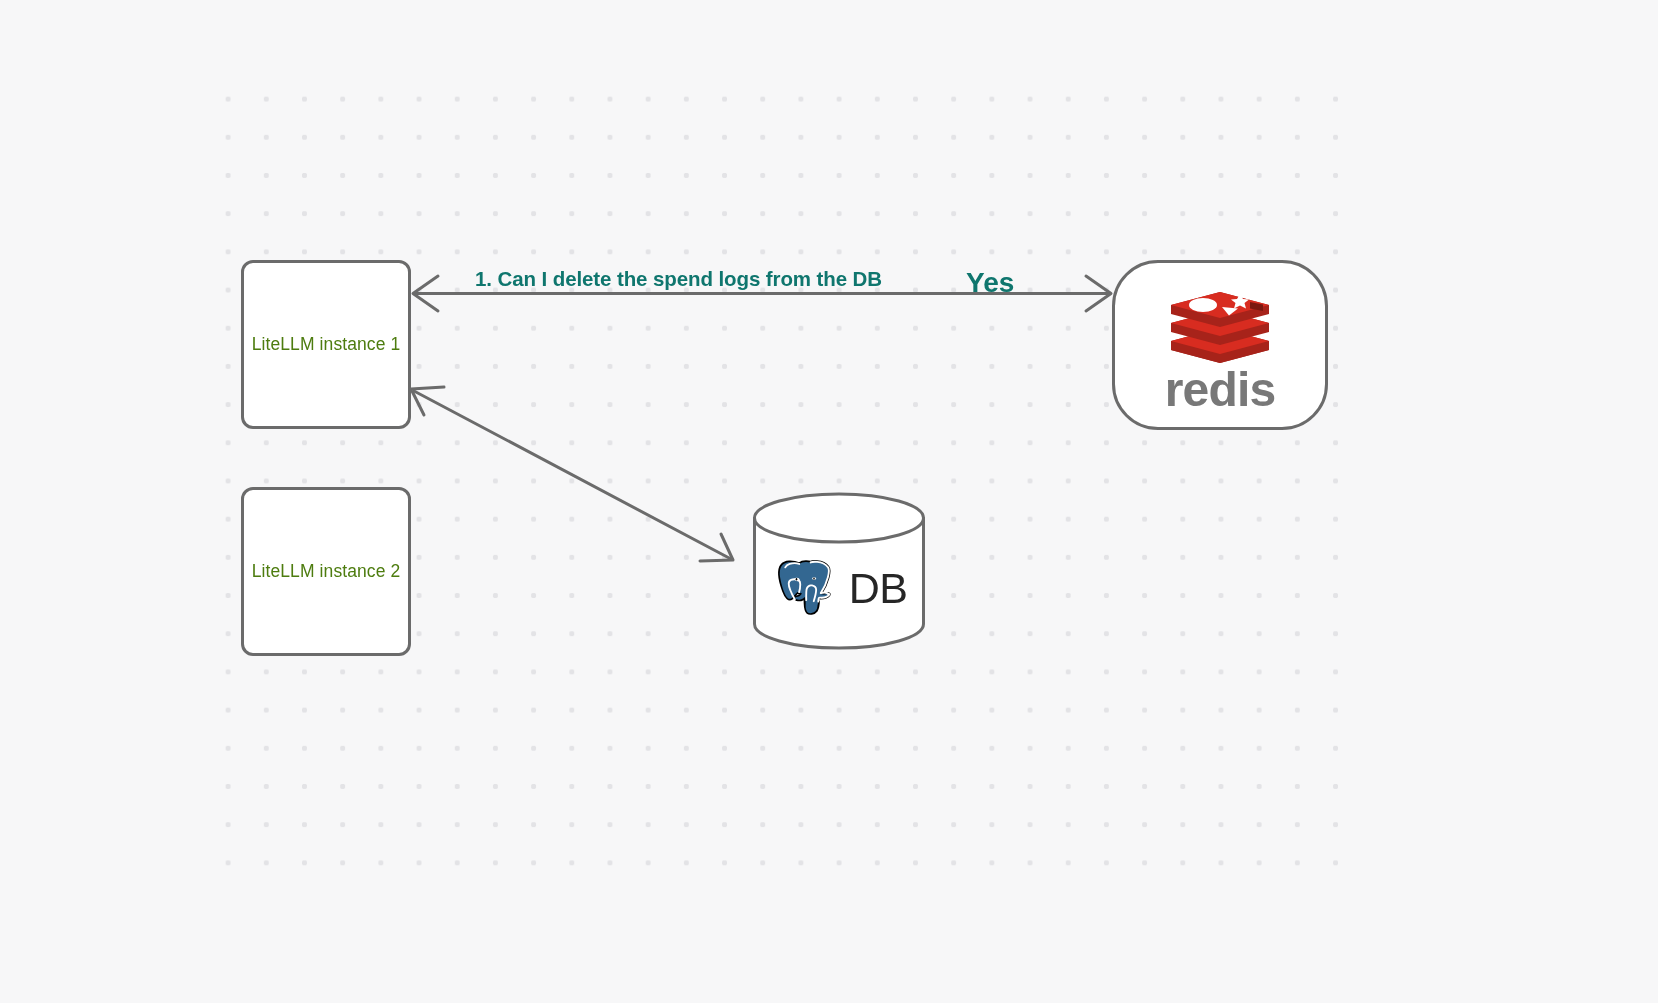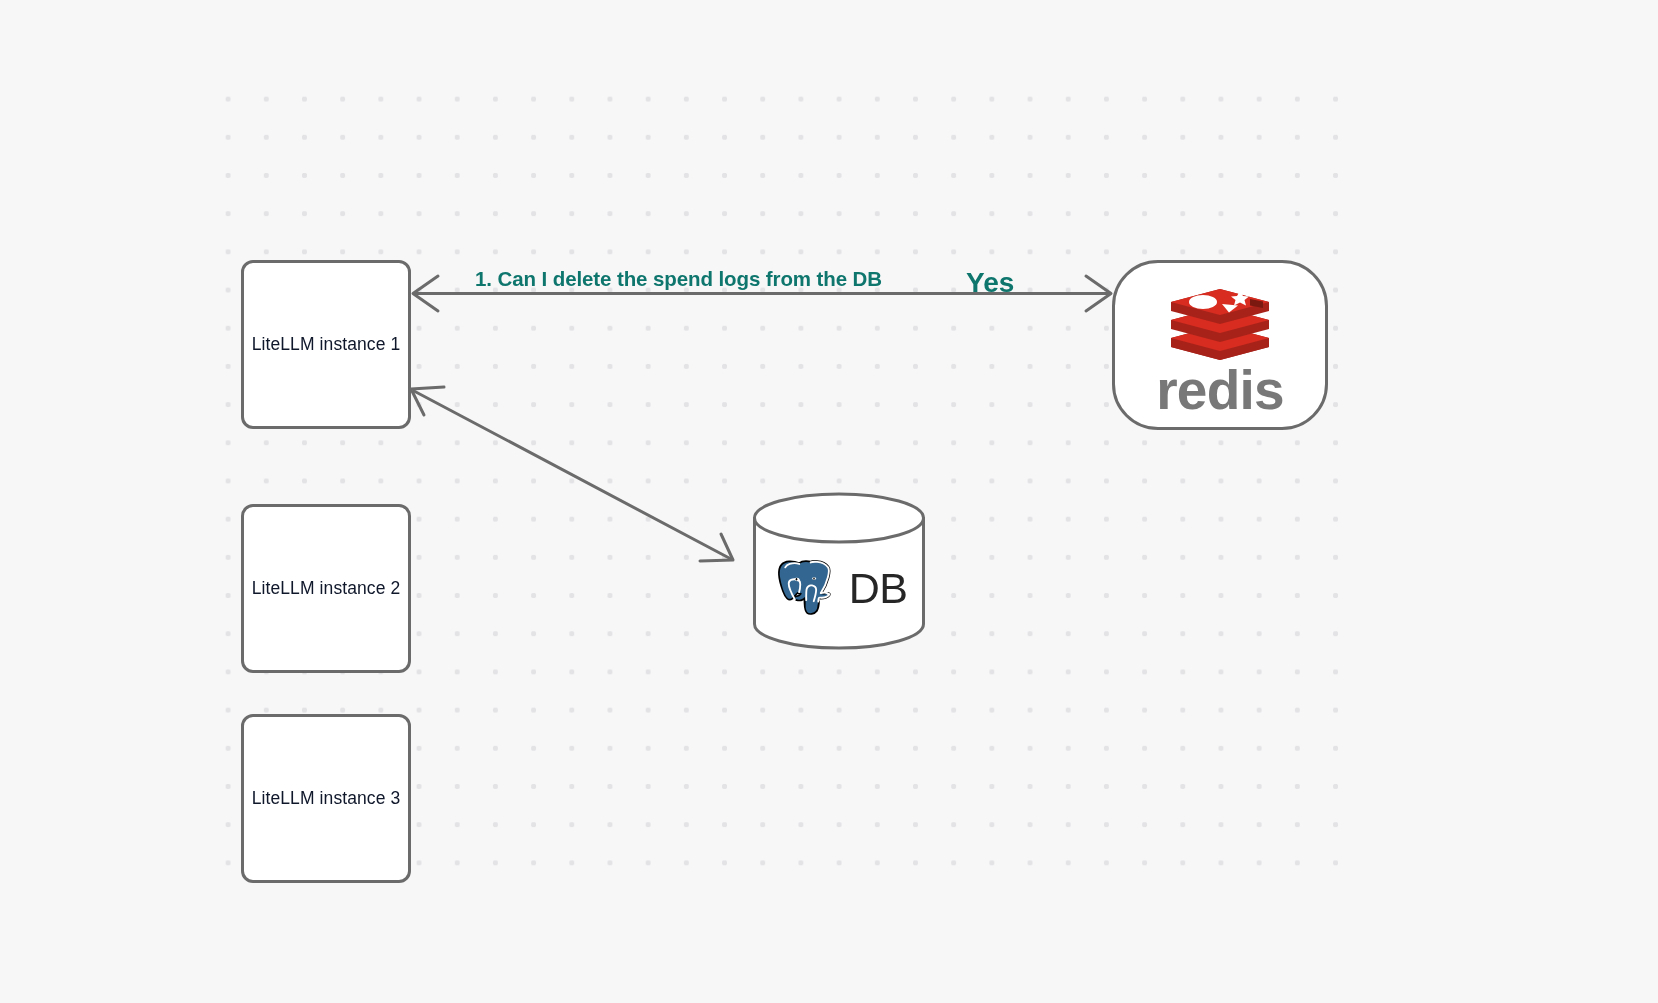--- a/index.html
+++ b/index.html
@@ -45,27 +45,27 @@
     background: #ffffff;
     border: 3px solid #6b6b6b;
     border-radius: 12px;
     box-sizing: border-box;
     display: flex;
     align-items: center;
     justify-content: center;
   }
   .node-box-label {
     font-size: 17.5px;
-    color: #0f172a;
+    color: #4d7c0f;
     letter-spacing: 0.1px;
     text-align: center;
     line-height: 1.2;
   }
   #litellm-1 { left: 241px; top: 260px; width: 170px; height: 169px; }
-  #litellm-2 { left: 241px; top: 487px; width: 170px; height: 169px; margin-top: 17px; }
+  #litellm-2 { left: 241px; top: 487px; width: 170px; height: 169px; }
   #litellm-3 { left: 241px; top: 714px; width: 170px; height: 169px; }
 
   
   #redis-node {
     position: absolute;
     left: 1112px;
     top: 260px;
     width: 216px;
     height: 170px;
     background: #ffffff;
@@ -79,21 +79,21 @@
   }
   #redis-logo-wrap {
     display: flex;
     flex-direction: column;
     align-items: center;
     justify-content: center;
     margin-top: 2px;
   }
   .redis-wordmark {
     font-family: "Liberation Sans", sans-serif;
-    font-size: 55px;
+    font-size: 48px;
     font-weight: 700;
     color: #787878;
     letter-spacing: -0.8px;
     line-height: 1;
     margin-top: 2px;
   }
 
   
   #db-node {
     position: absolute;
@@ -176,23 +176,20 @@
   </svg>
 
   <div class="node-box" id="litellm-1">
     <span class="node-box-label">LiteLLM instance 1</span>
   </div>
 
   <div class="node-box" id="litellm-2">
     <span class="node-box-label">LiteLLM instance 2</span>
   </div>
 
-  <div class="node-box" id="litellm-3">
-    <span class="node-box-label">LiteLLM instance 3</span>
-  </div>
 
   <div id="redis-node">
     <div id="redis-logo-wrap">
       <svg width="108" height="86" viewBox="0 0 108 86" xmlns="http://www.w3.org/2000/svg">
 
         <g>
           <path d="M 54 58 L 103 72 L 54 85 L 5 72 Z" fill="#a7231a"></path>
           <path d="M 5 63 L 54 50 L 103 63 L 103 72 L 54 85 L 5 72 Z" fill="#a7231a"></path>
           <path d="M 54 50 L 103 63 L 54 76 L 5 63 Z" fill="#d82c20"></path>
         </g>

